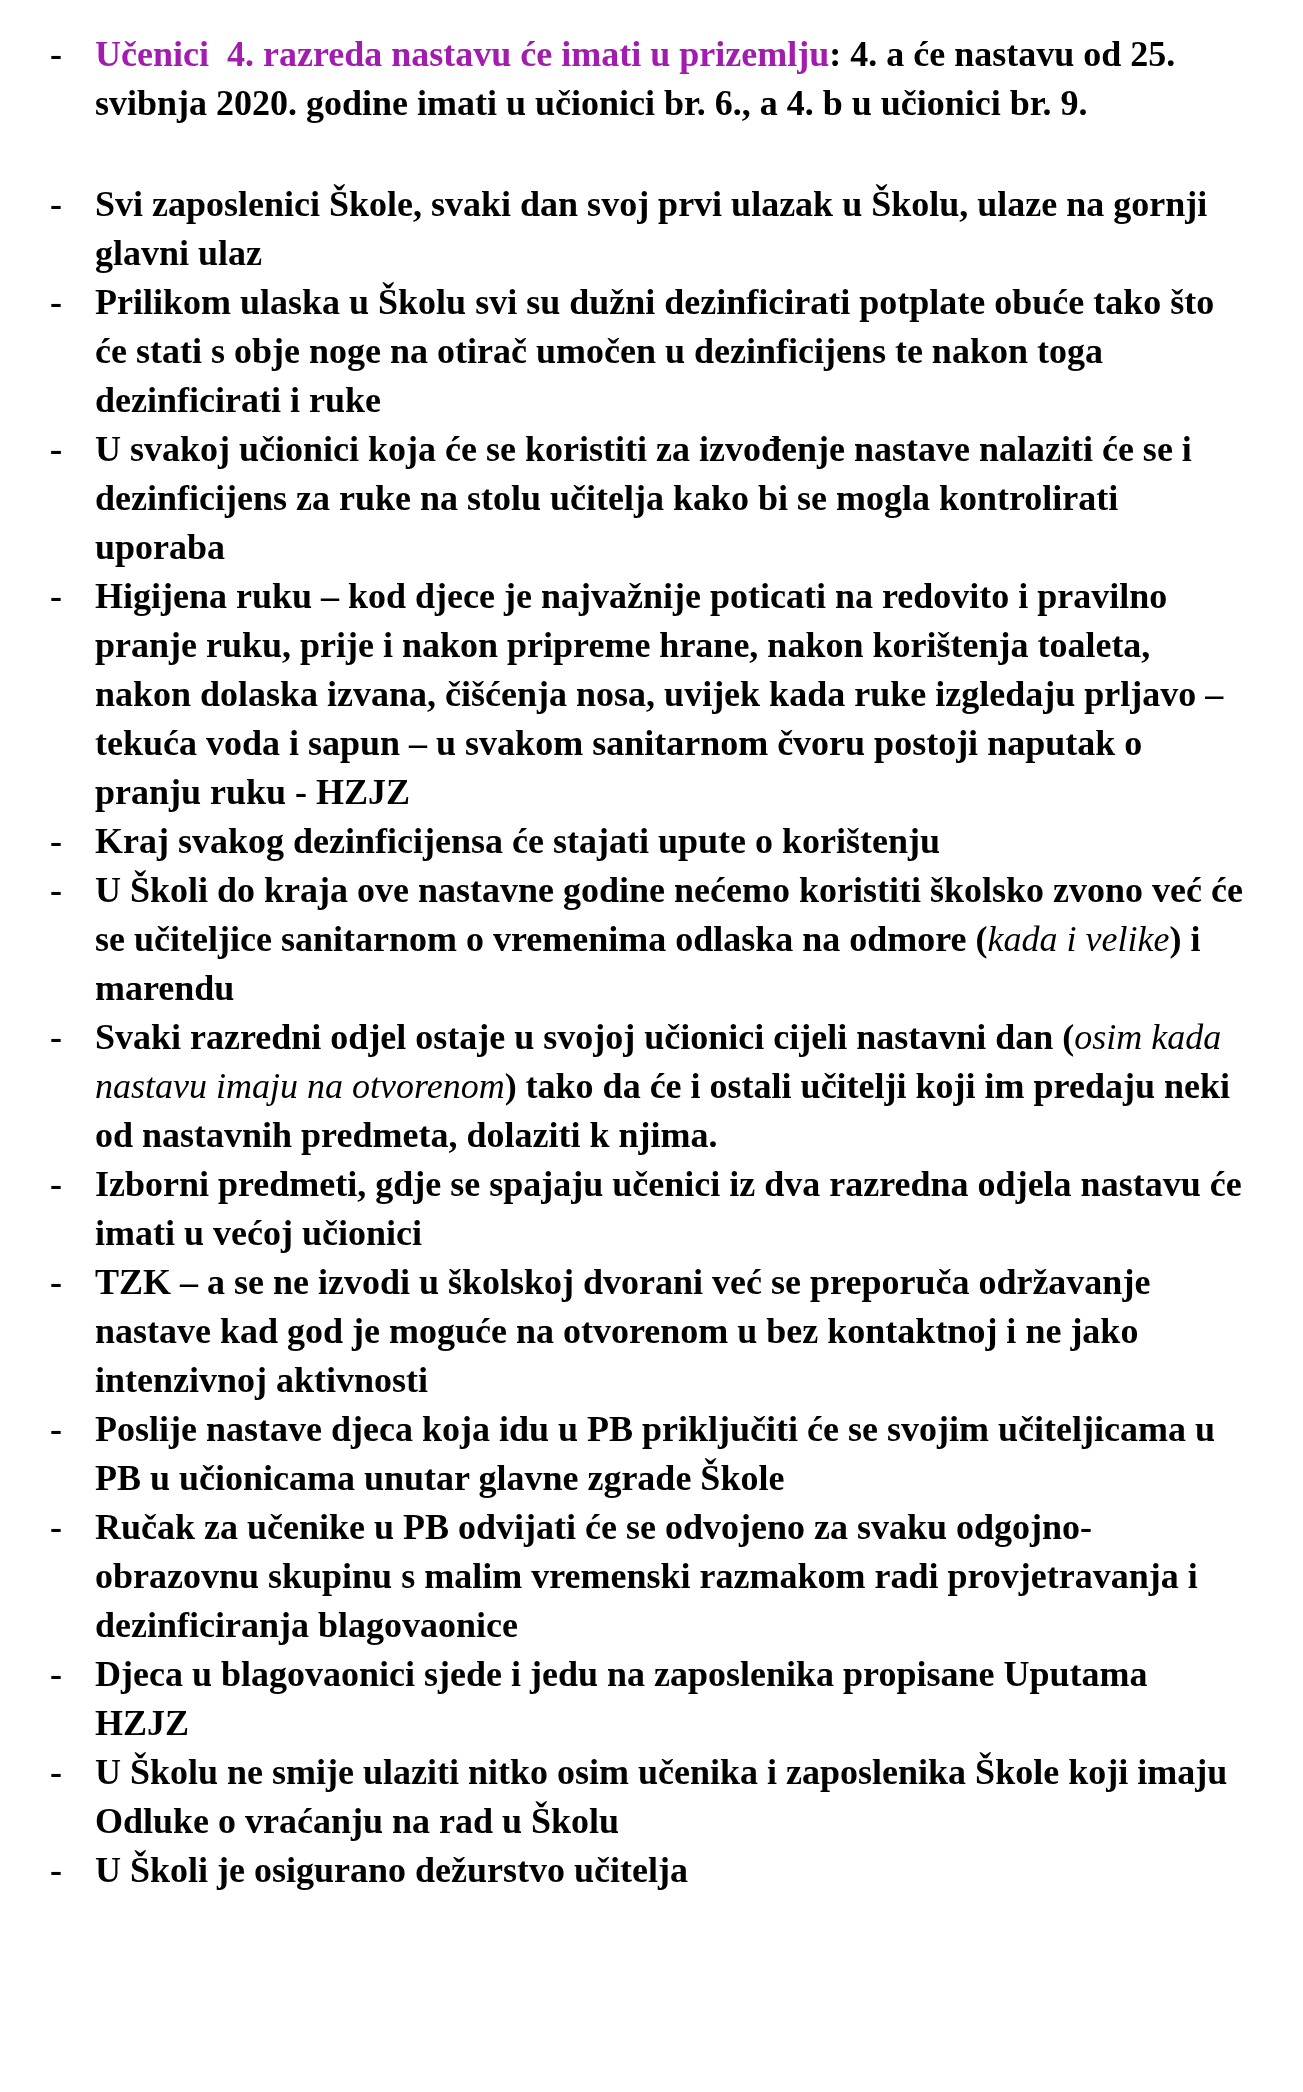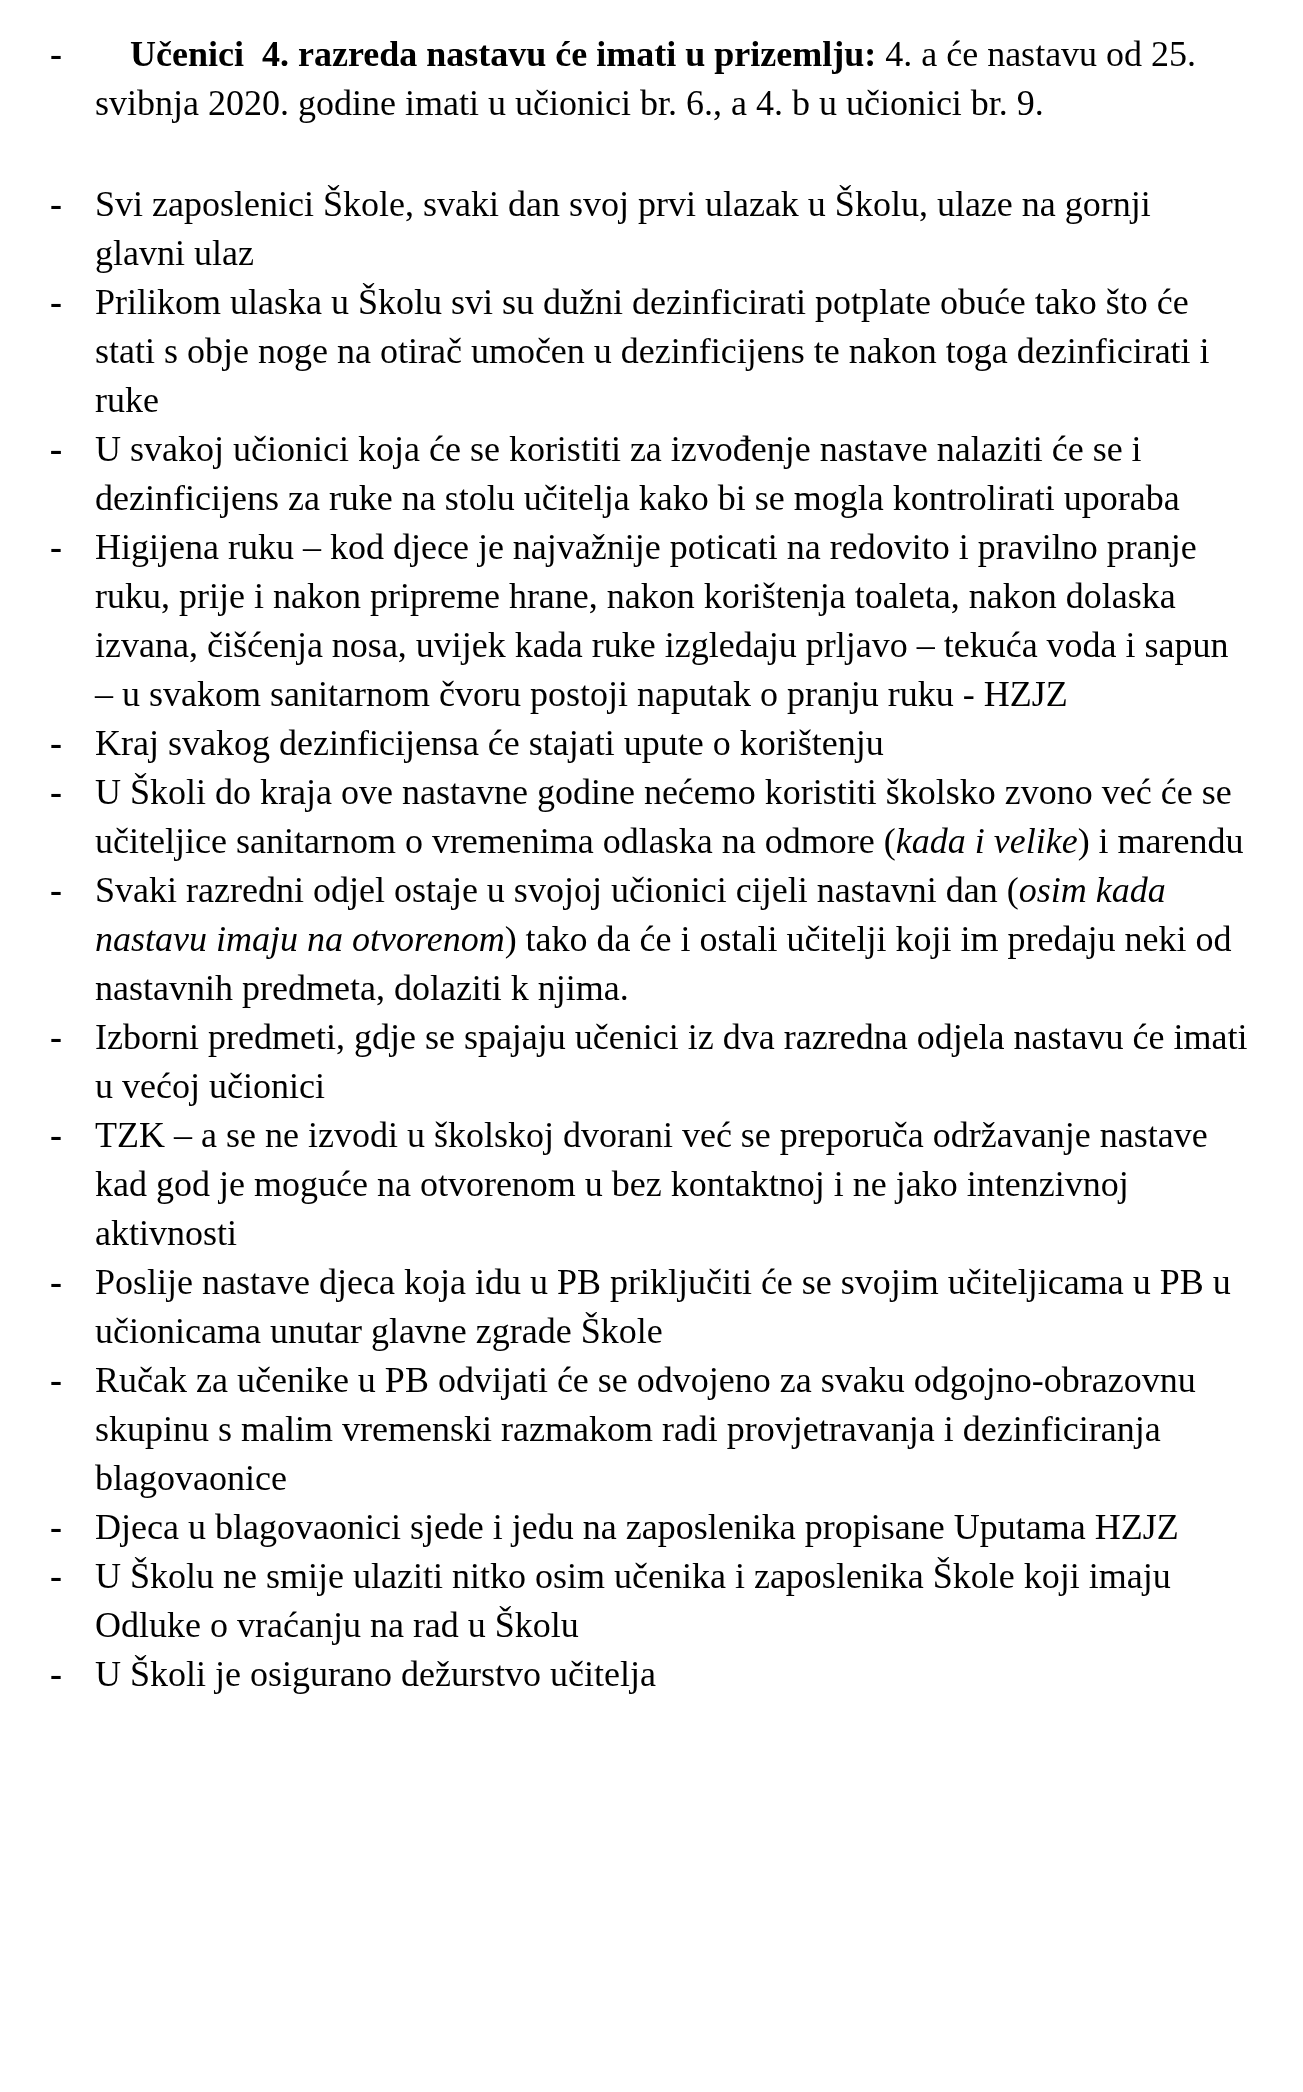--- a/index.html
+++ b/index.html
@@ -29,30 +29,30 @@
   li.item .marker {
     position: absolute;
     left: 0;
     top: 0;
     font-weight: bold;
   }
   li.item.gap-after {
     margin-bottom: 52px;
   }
   .run { white-space: pre-wrap; }
-  .run.normal { font-weight: normal; font-style: normal; text-align: right; }
+  .run.normal { font-weight: bold; font-style: normal; text-align: right; }
   .run.bold { font-weight: bold; }
   .run.italic { font-style: italic; }
   .run.bold_red { font-weight: bold; }
 </style>
 </head>
 <body>
 
 <ul class="rules">
-    <li class="item gap-after"><span class="marker">-</span><span class="runs"><span class="run bold_red" style="color: #000000; margin-left: 35px;">Učenici  4. razreda nastavu će imati u prizemlju</span><span class="run bold">:</span><span class="run normal"> 4. a će nastavu od 25. svibnja 2020. godine imati u učionici br. 6., a 4. b u učionici br. 9.</span></span></li>
+    <li class="item gap-after"><span class="marker">-</span><span class="runs"><span class="run bold_red" style="color: #a21caf;">Učenici  4. razreda nastavu će imati u prizemlju</span><span class="run bold">:</span><span class="run normal"> 4. a će nastavu od 25. svibnja 2020. godine imati u učionici br. 6., a 4. b u učionici br. 9.</span></span></li>
     <li class="item"><span class="marker">-</span><span class="runs"><span class="run normal">Svi zaposlenici Škole, svaki dan svoj prvi ulazak u Školu, ulaze na gornji glavni ulaz</span></span></li>
     <li class="item"><span class="marker">-</span><span class="runs"><span class="run normal">Prilikom ulaska u Školu svi su dužni dezinficirati potplate obuće tako što će stati s obje noge na otirač umočen u dezinficijens te nakon toga dezinficirati i ruke</span></span></li>
     <li class="item"><span class="marker">-</span></li>
     <li class="item"><span class="marker">-</span><span class="runs"><span class="run normal">U svakoj učionici koja će se koristiti za izvođenje nastave nalaziti će se i dezinficijens za ruke na stolu učitelja kako bi se mogla kontrolirati uporaba</span></span></li>
     <li class="item"><span class="marker">-</span><span class="runs"><span class="run normal">Higijena ruku – kod djece je najvažnije poticati na redovito i pravilno pranje ruku, prije i nakon pripreme hrane, nakon korištenja toaleta, nakon dolaska izvana, čišćenja nosa, uvijek kada ruke izgledaju prljavo – tekuća voda i sapun – u svakom sanitarnom čvoru postoji naputak o pranju ruku - HZJZ</span></span></li>
     <li class="item"><span class="marker">-</span><span class="runs"><span class="run normal">Kraj svakog dezinficijensa će stajati upute o korištenju</span></span></li>
     <li class="item"><span class="marker">-</span><span class="runs"><span class="run normal">U Školi do kraja ove nastavne godine nećemo koristiti školsko zvono već će se učiteljice sanitarnom o vremenima odlaska na odmore (</span><span class="run italic">kada i velike</span><span class="run normal">) i marendu</span></span></li>
     <li class="item"><span class="marker">-</span><span class="runs"><span class="run normal">Svaki razredni odjel ostaje u svojoj učionici cijeli nastavni dan (</span><span class="run italic">osim kada nastavu imaju na otvorenom</span><span class="run normal">) tako da će i ostali učitelji koji im predaju neki od nastavnih predmeta, dolaziti k njima.</span></span></li>
     <li class="item"><span class="marker">-</span><span class="runs"><span class="run normal">Izborni predmeti, gdje se spajaju učenici iz dva razredna odjela nastavu će imati u većoj učionici</span></span></li>
     <li class="item"><span class="marker">-</span><span class="runs"><span class="run normal">TZK – a se ne izvodi u školskoj dvorani već se preporuča održavanje nastave kad god je moguće na otvorenom u bez kontaktnoj i ne jako intenzivnoj aktivnosti</span></span></li>

